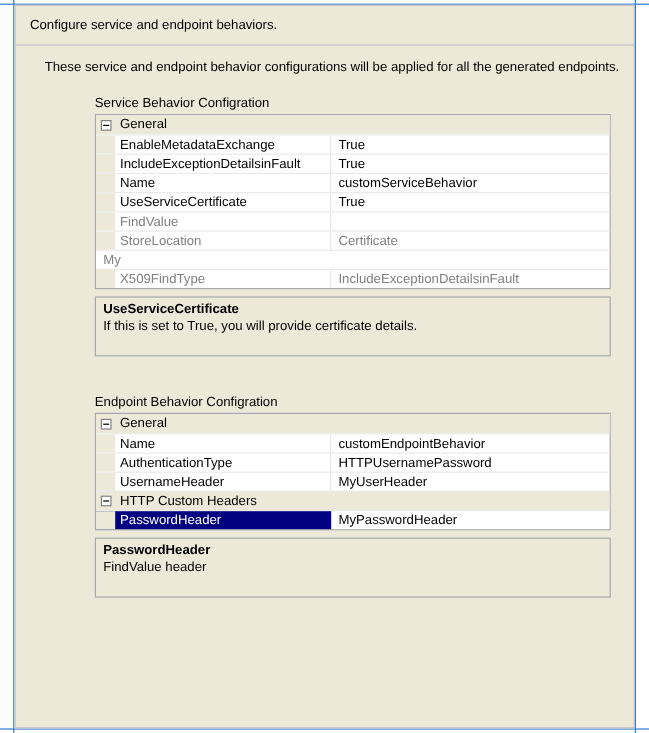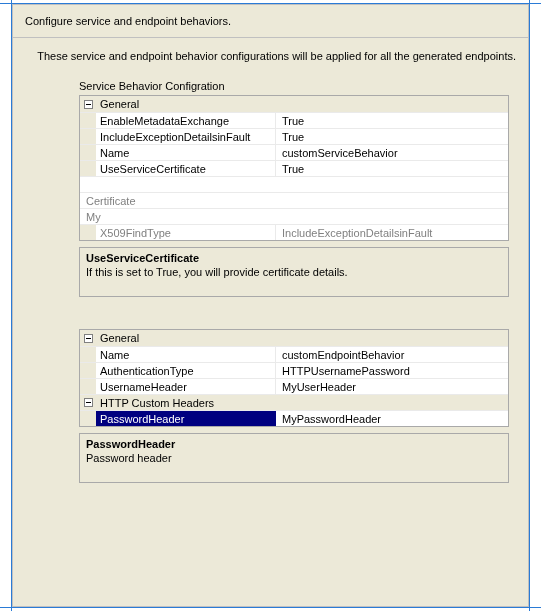--- a/index.html
+++ b/index.html
@@ -159,23 +159,31 @@
           </div>
           <div class="pg-row item">
             <div class="col-left">
                 <span class="tog"></span>
                 <span class="key">UseServiceCertificate</span>
               </div>
             <span class="val bold">True</span>
           </div>
 
           <div class="pg-row item disabled">
+            <div class="col-left">
+                <span class="tog"></span>
+                <span class="key">FindValue</span>
+              </div>
             <span class="val"></span>
           </div>
           <div class="pg-row item disabled">
+            <div class="col-left">
+                <span class="tog"></span>
+                <span class="key">StoreLocation</span>
+              </div>
             <span class="val">Certificate</span>
           </div>
           <div class="pg-row item disabled">
             <span class="val">My</span>
           </div>
           <div class="pg-row item disabled">
             <div class="col-left">
                 <span class="tog"></span>
                 <span class="key">X509FindType</span>
               </div>
@@ -185,20 +193,21 @@
 
         <div class="desc-panel">
           <div class="desc-title">UseServiceCertificate</div>
           <div>If this is set to True, you will provide certificate details.</div>
         </div>
       </div>
 
       <div class="gap"></div>
 
       <div class="section-wrap">
+        <div class="section-title">Endpoint Behavior Configration</div>
         <div class="pg">
 
           <div class="pg-row cat">
             <span class="tog">
                 <span class="box minus"></span>
               </span>
             <span class="key">General</span>
           </div>
           <div class="pg-row item">
             <div class="col-left">
@@ -232,19 +241,19 @@
             <div class="col-left">
                 <span class="tog"></span>
                 <span class="key">PasswordHeader</span>
               </div>
             <span class="val bold">MyPasswordHeader</span>
           </div>
         </div>
 
         <div class="desc-panel">
           <div class="desc-title">PasswordHeader</div>
-          <div>Password header</div>
+          <div>FindValue header</div>
         </div>
       </div>
 
     </div>
   </div>
 </div>
 
 </body></html>

